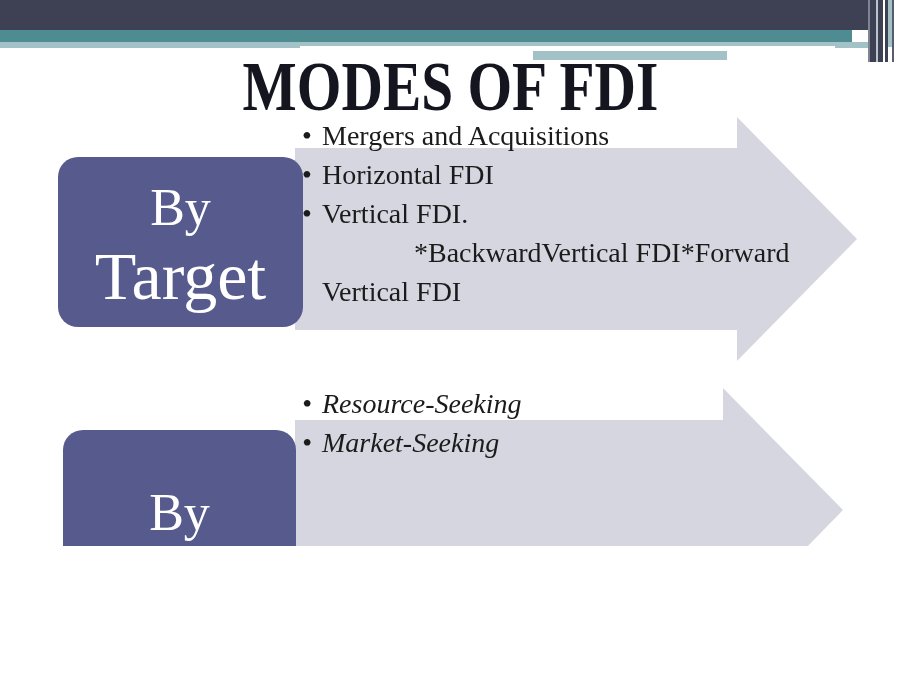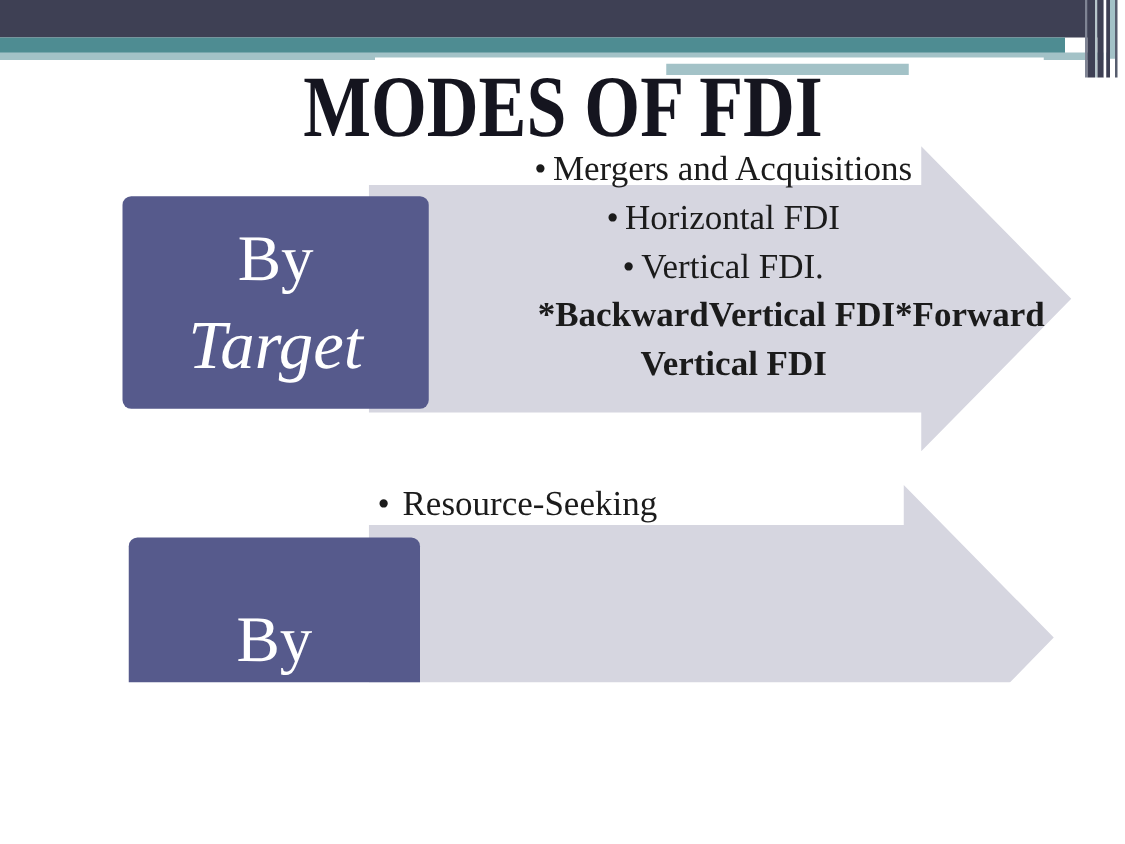--- a/index.html
+++ b/index.html
@@ -34,37 +34,37 @@
   .title span{
     display:inline-block;font-size:70px;font-weight:bold;color:#15151f;
     transform:scaleX(.82);line-height:1.1;white-space:nowrap;
   }
   
   .arrow{position:absolute;z-index:1;}
   .arrow-1{left:295px;top:115px;}
   .arrow-2{left:295px;top:386px;}
   
   .label-box{
-    position:absolute;background:#565a8c;border-radius:7px;z-index:2;
+    position:absolute;background:#565a8c;border-radius:20px;z-index:2;
     display:flex;flex-direction:column;align-items:center;justify-content:center;
-    color:#ffffff;text-align:center;margin-left:40px;
+    color:#ffffff;text-align:center;
   }
   .label-box .l1{font-size:52px;line-height:68px;}
-  .label-box .l2{font-size:55px;line-height:68px;font-style:italic;}
+  .label-box .l2{font-size:68px;line-height:68px;}
   .box-1{left:58px;top:157px;width:245px;height:170px;}
   .box-2{left:63px;top:430px;width:233px;height:166px;}
   
   .bullets{
     position:absolute;width:548px;font-size:28px;line-height:39px;
     color:#1b1b1b;z-index:3;
   }
-  .bullets-1{left:302px;top:116px;text-align:center;}
-  .bullets-2{left:302px;top:384px;}
+  .bullets-1{left:302px;top:116px;}
+  .bullets-2{left:302px;top:384px;font-style:italic;}
   .bullet::before{content:"\2022";display:inline-block;width:20px;}
-  .sub{margin-left:20px;width:530px;text-indent:92px;font-weight:bold;}
+  .sub{margin-left:20px;width:530px;text-indent:92px;}
   .sub:empty{display:none;}
 </style>
 </head>
 <body>
 
 <div class="slide">
 
   <div class="deco bar-navy"></div>
   <div class="deco bar-teal"></div>
   <div class="deco bar-lightteal-a"></div>
@@ -106,16 +106,17 @@
   <svg class="arrow arrow-2" width="553" height="249" viewBox="0 0 553 249">
     <polygon points="0,34 428,34 428,2 548,124 428,247 428,217 0,217" fill="#d6d6e0"></polygon>
   </svg>
 
   <div class="label-box box-2">
     <span class="l1">By</span>
   </div>
 
   <div class="bullets bullets-2">
     <div class="bullet">Resource-Seeking</div>
+    <div class="bullet">Market-Seeking</div>
 
   </div>
 
 </div>
 
 </body></html>

